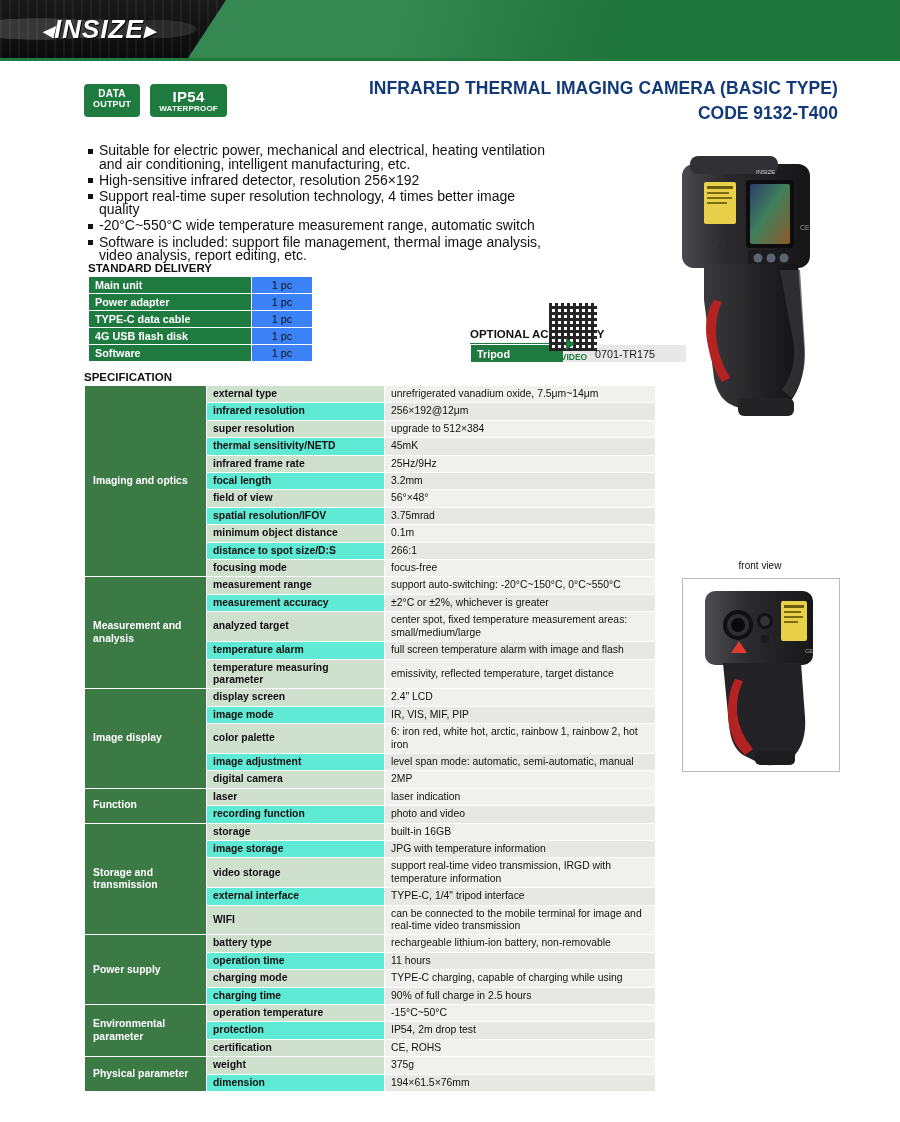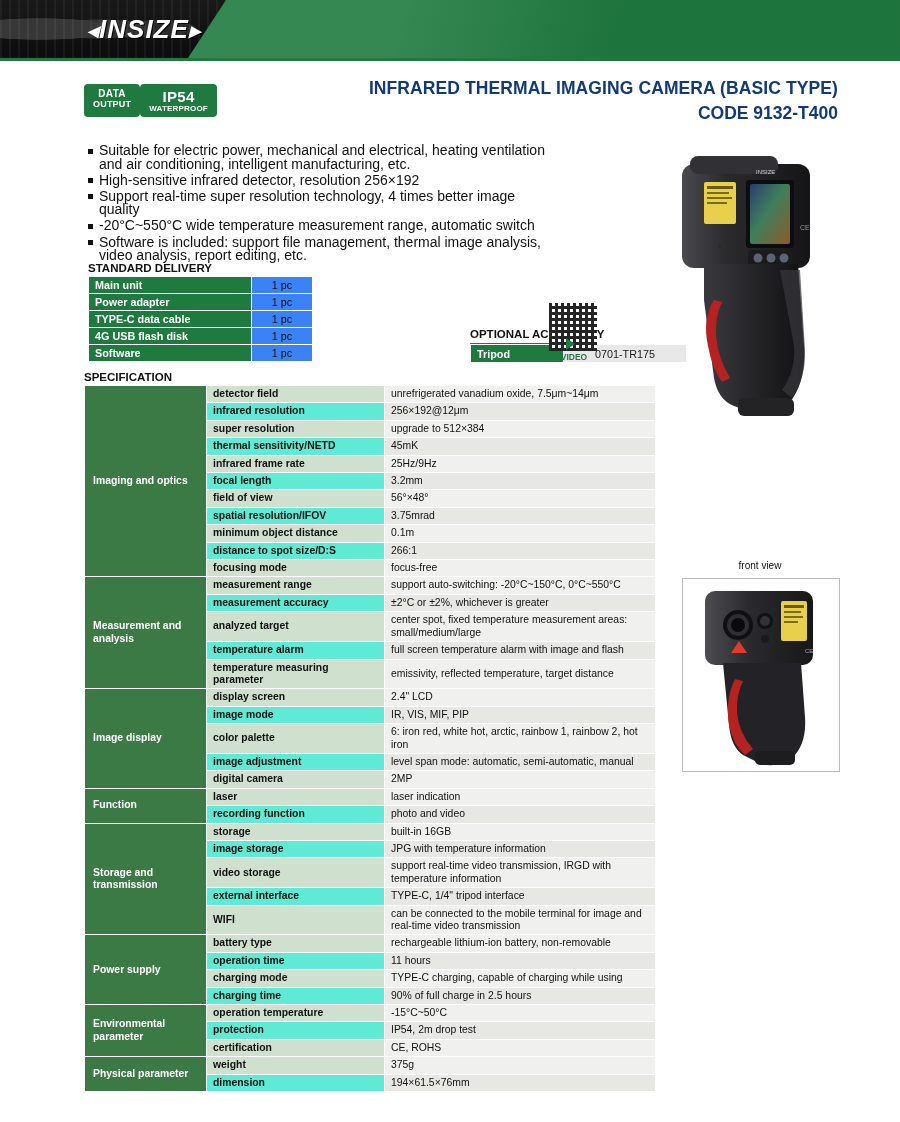--- a/index.html
+++ b/index.html
@@ -30,36 +30,35 @@
   .header .bg-rings:after{
     content:"";position:absolute;inset:0;
     background:repeating-linear-gradient(90deg, rgba(255,255,255,.05) 0 2px, transparent 2px 9px);
   }
   .logo{
     position:absolute;left:42px;top:14px;
     font-size:26px;font-weight:bold;font-style:italic;color:#fff;
     letter-spacing:1px;
     text-shadow:1px 1px 0 #000;
     z-index:3;
-    margin-left:45px;
   }
   .logo .arrowl,.logo .arrowr{font-size:22px;}
   .header .greenblock{
     position:absolute;left:188px;top:0;width:712px;height:58px;
     background:#1f7a3f;
     clip-path:polygon(38px 0, 712px 0, 712px 58px, 0 58px);
   }
   .header .greenblock:after{
     content:"";position:absolute;left:0;top:0;width:100%;height:100%;
     background:linear-gradient(105deg, rgba(255,255,255,.10) 0 30%, rgba(0,0,0,.05) 60%);
   }
   .header-underline{width:900px;height:3px;background:#1f7a3f;}
 
   
-  .badges{position:absolute;left:84px;top:84px;display:flex;}
+  .badges{position:absolute;left:84px;top:84px;display:flex;gap:10px;}
   .badge{
     background:#1f7a3f;color:#fff;border-radius:4px;
     text-align:center;padding:5px 9px 4px;line-height:1.05;
     font-weight:bold;
   }
   .badge .b1{display:block;font-size:10px;letter-spacing:.3px;}
   .badge .b2{display:block;font-size:9px;letter-spacing:.2px;}
   .badge.ip .b1{font-size:15px;}
   .badge.ip .b2{font-size:8px;}
 
@@ -307,21 +306,21 @@
     <path d="M52 100 Q42 120 46 146 Q50 166 62 176 L70 170 Q56 154 54 134 Q53 116 60 102 Z" fill="#b42222"></path>
     <rect x="72" y="172" width="40" height="14" rx="5" fill="#1d1d20"></rect>
   </svg>
 </div>
 
 <div class="spec-title">SPECIFICATION</div>
 <table class="spec-table">
     <tbody id="spec-body">
       <tr>
         <td class="group" rowspan="11">Imaging and optics</td>
-        <td class="param">detector field</td>
+        <td class="param">external type</td>
         <td class="value">unrefrigerated vanadium oxide, 7.5μm~14μm</td>
       </tr>
       <tr class="alt">
         <td class="param">infrared resolution</td>
         <td class="value">256×192@12μm</td>
       </tr>
       <tr>
         <td class="param">super resolution</td>
         <td class="value">upgrade to 512×384</td>
       </tr>

